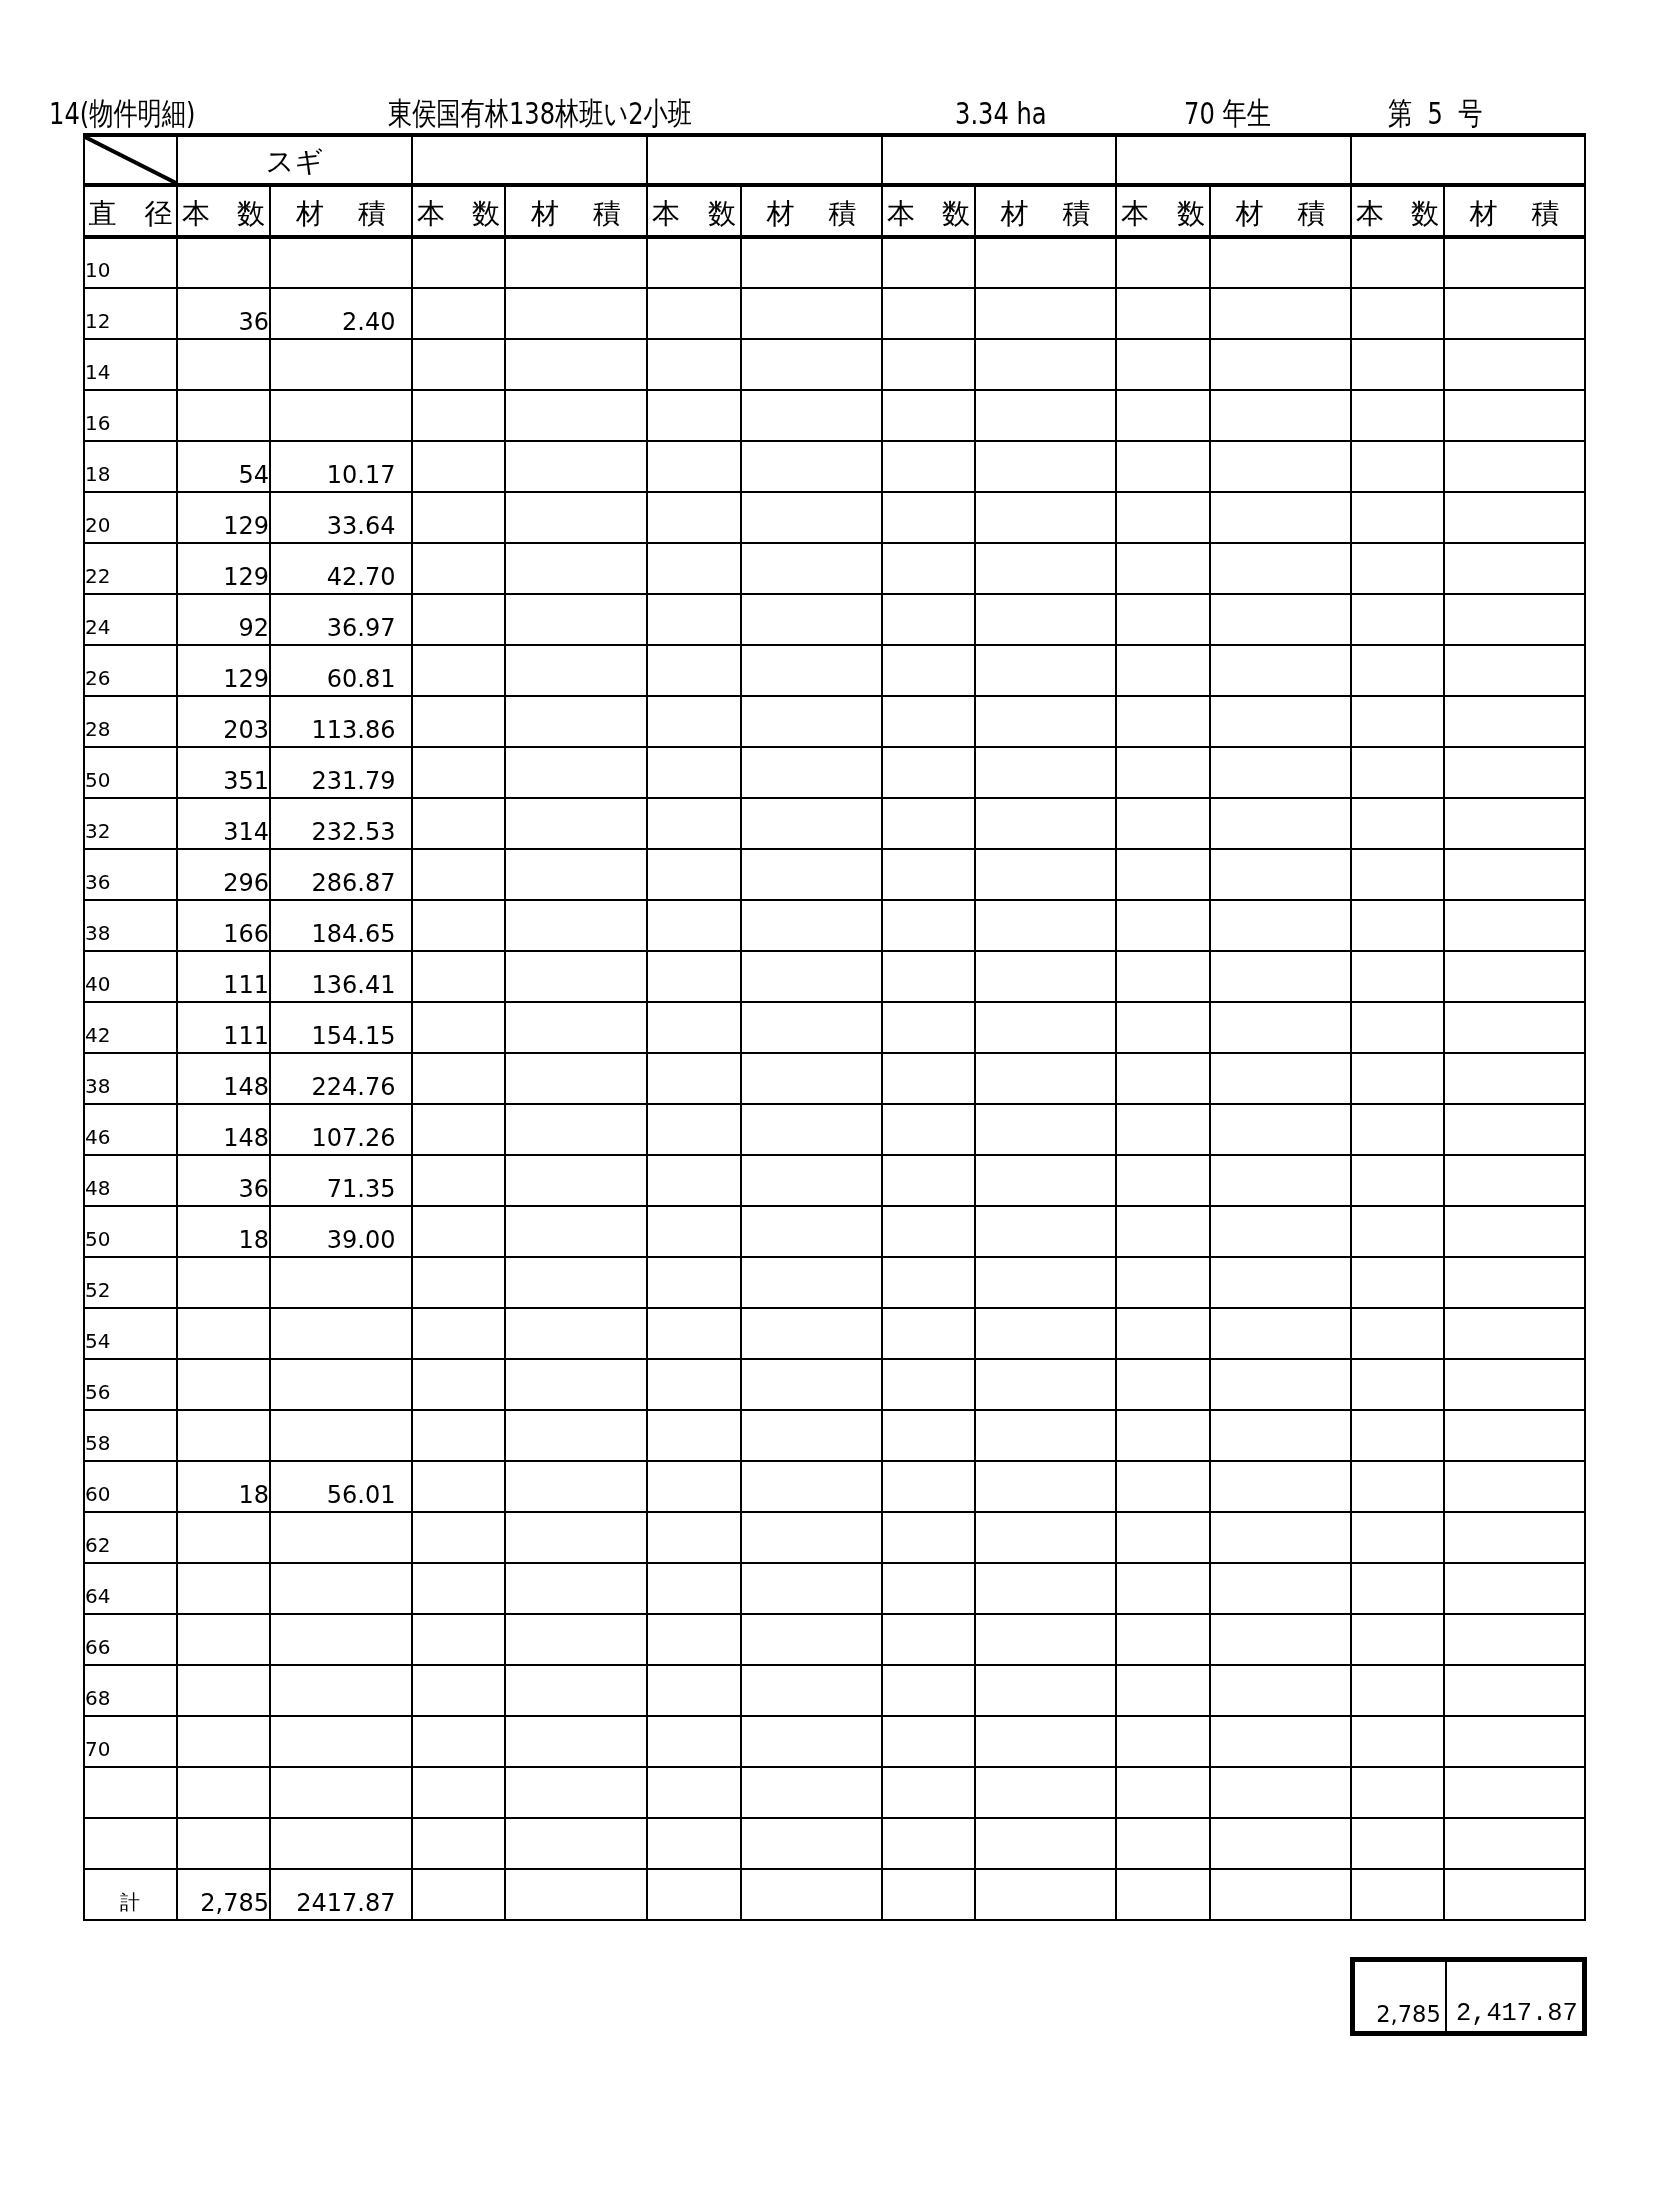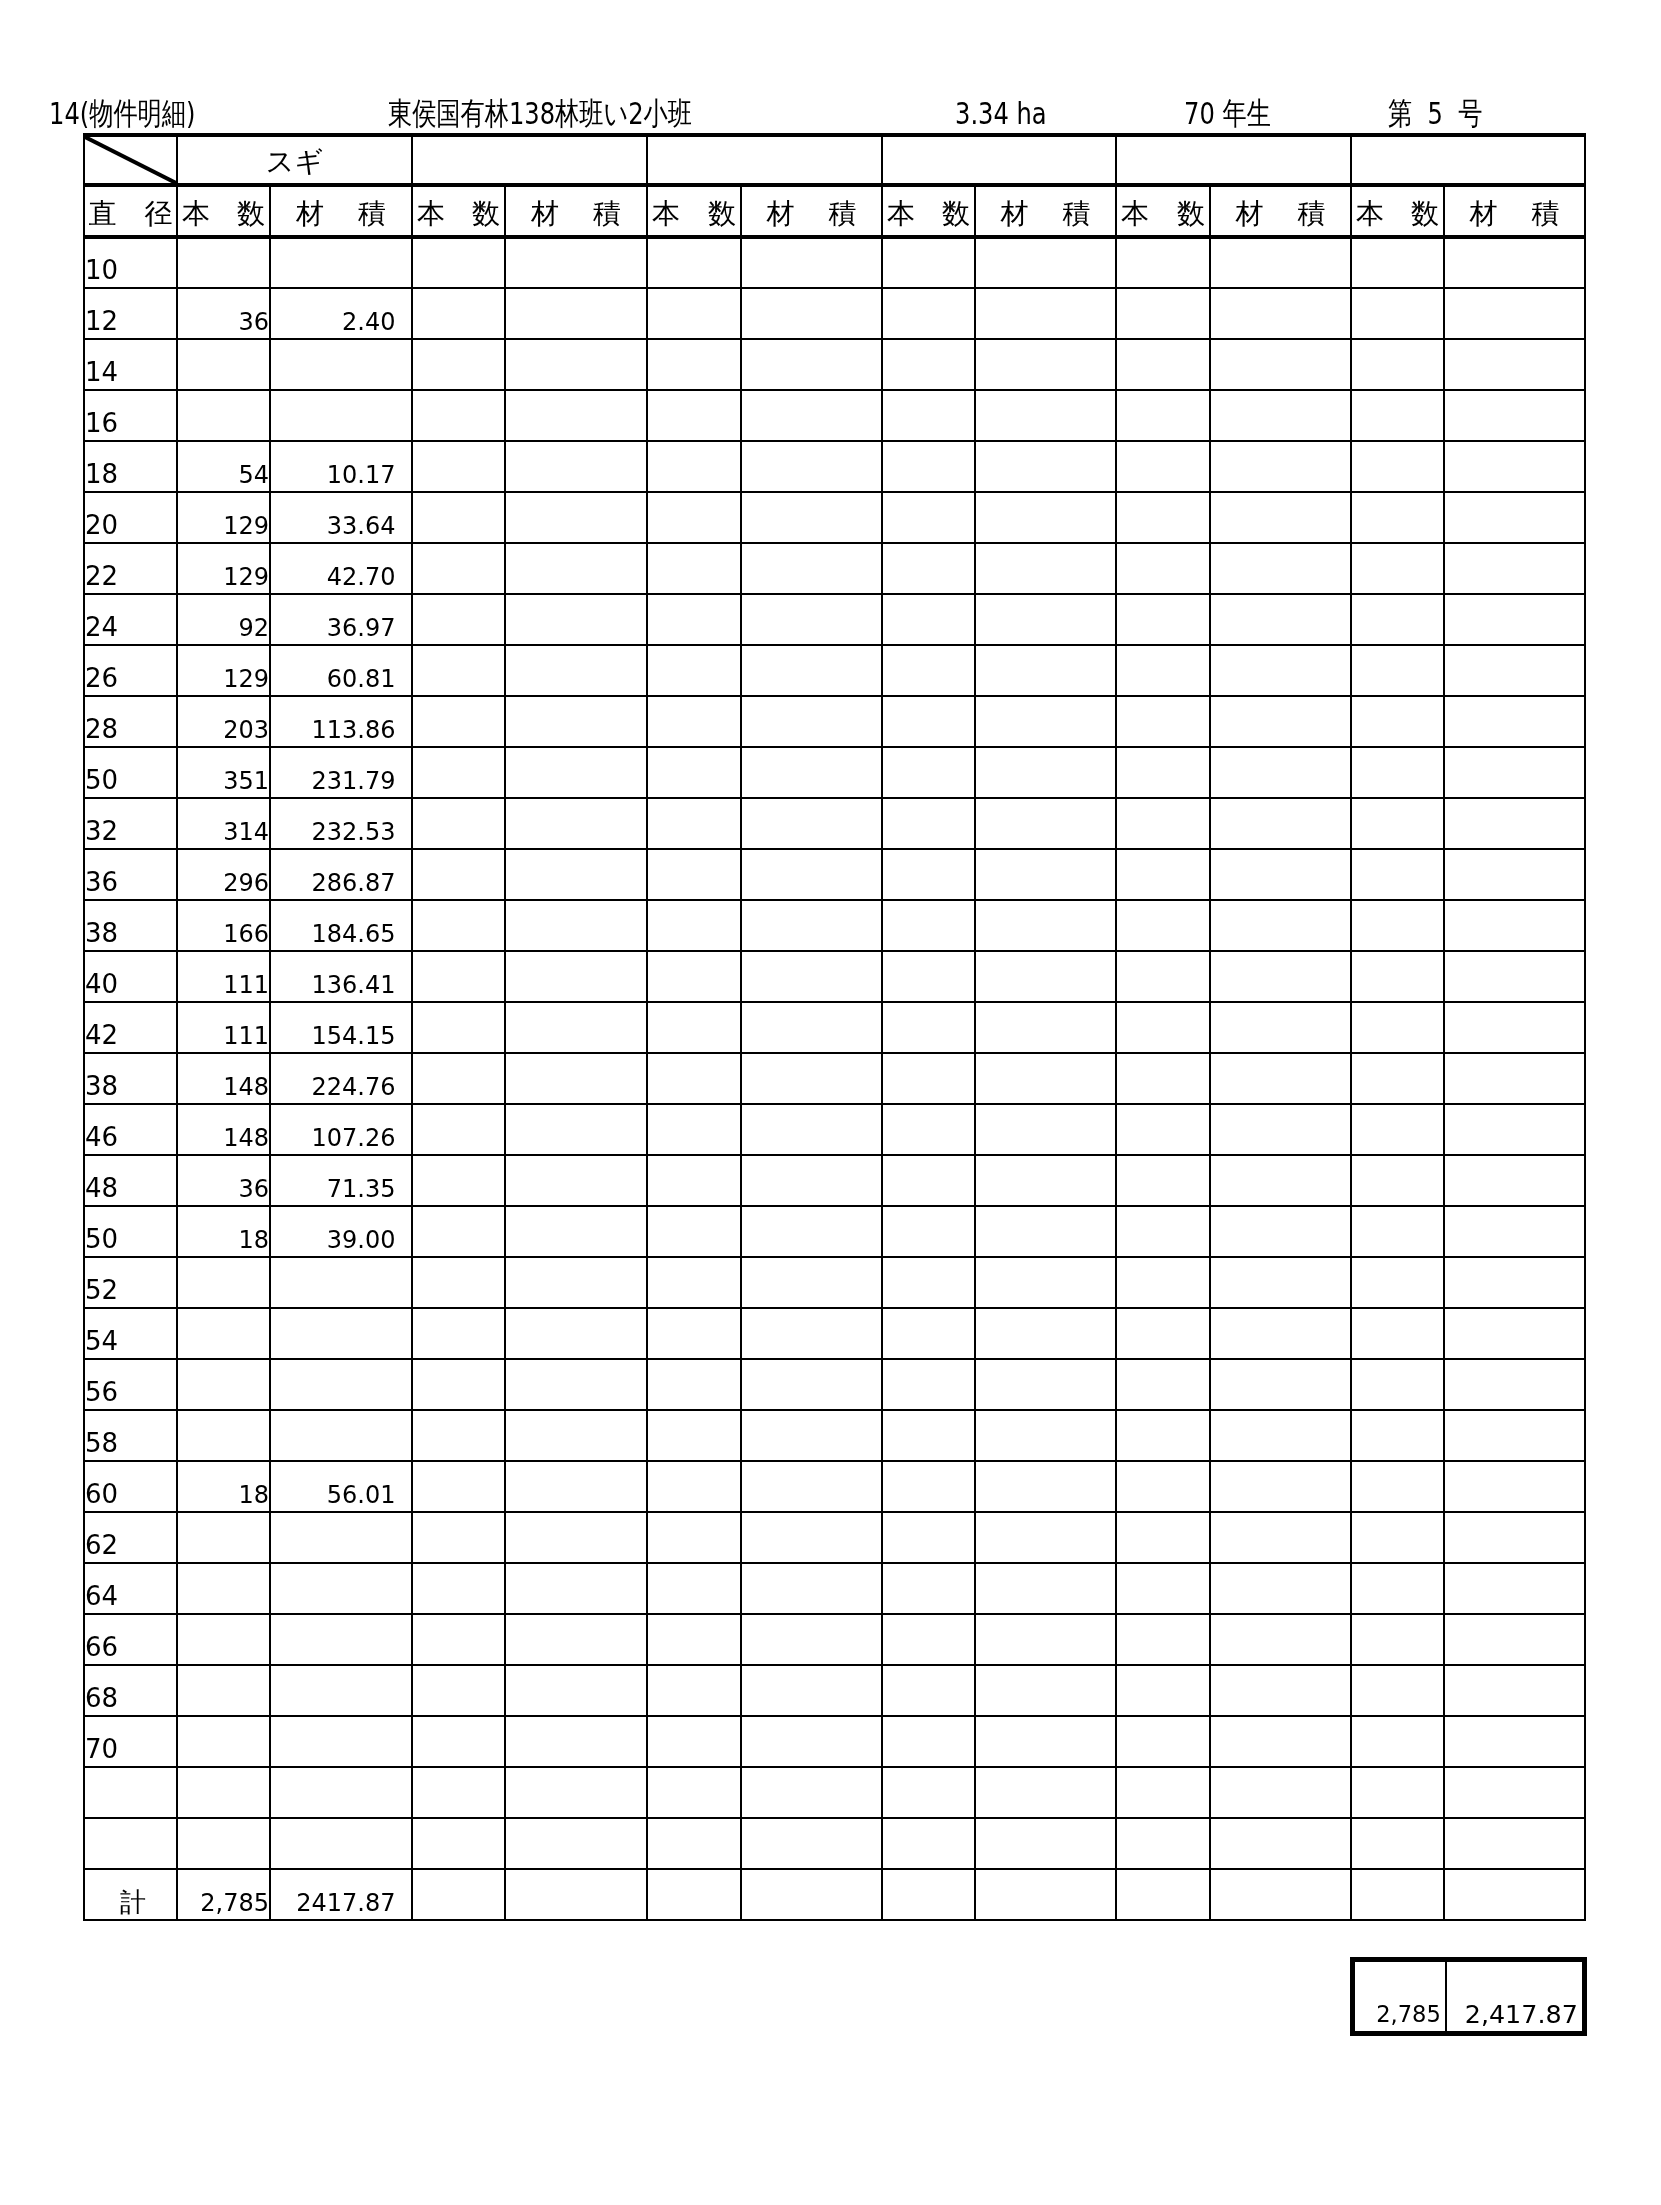--- a/index.html
+++ b/index.html
@@ -13,30 +13,30 @@
                   box-sizing: border-box; overflow: hidden; white-space: nowrap; }
   table.grid tr.h1 td { height: 50px; border-bottom-width: 4.2px; }
   table.grid tr.h2 td { height: 52px; border-bottom-width: 4.2px; }
   table.grid tr.body td { height: 51px; }
   table.grid tr:first-child td { border-top-width: 4.2px; }
   .diag { position: relative; }
   .diag svg { position: absolute; left: 0; top: 0; width: 100%; height: 100%; }
   .species { text-align: center; font-size: 28px; line-height: 42px; }
   .hdr { font-size: 28px; line-height: 42px; display: flex; justify-content: space-between; padding: 0 4px; }
   .hdr.wide { justify-content: center; gap: 34px; }
-  .dia { text-align: left; font-size: 26px; line-height: 33px; padding-left: 30px; }
+  .dia { text-align: left; font-size: 20px; line-height: 33px; padding-left: 30px; }
   .dia.total { padding-left: 35px; }
   .num { text-align: right; font-size: 24px; line-height: 31px; padding-right: 4.2px; }
   .num.vol { padding-right: 15.5px; }
   .sumbox { position: absolute; left: 1350px; top: 1957px; width: 237px; height: 79px;
             border: 5px solid #000; box-sizing: border-box; display: flex; }
   .sumbox .cell { height: 100%; display: flex; align-items: flex-end; justify-content: flex-end;
                   font-size: 22.6px; line-height: 28px; padding: 0 4.2px 2.8px 0; box-sizing: border-box; }
   .sumbox .c1 { width: 92px; border-right: 2.8px solid #000; }
-  .sumbox .c2 { flex: 1; font-size: 25.4px; }
+  .sumbox .c2 { flex: 1; font-size: 25.4px; font-family: Liberation Mono, monospace; }
 </style>
 </head>
 <body>
 
 <div class="title" style="left:49px;">14(物件明細)</div>
 <div class="title" style="left:388px;">東侯国有林138林班い2小班</div>
 <div class="title" style="left:955px;">3.34 ha</div>
 <div class="title" style="left:1184px;">70 年生</div>
 <div class="title" style="left:1388px;">第  5  号</div>
 

